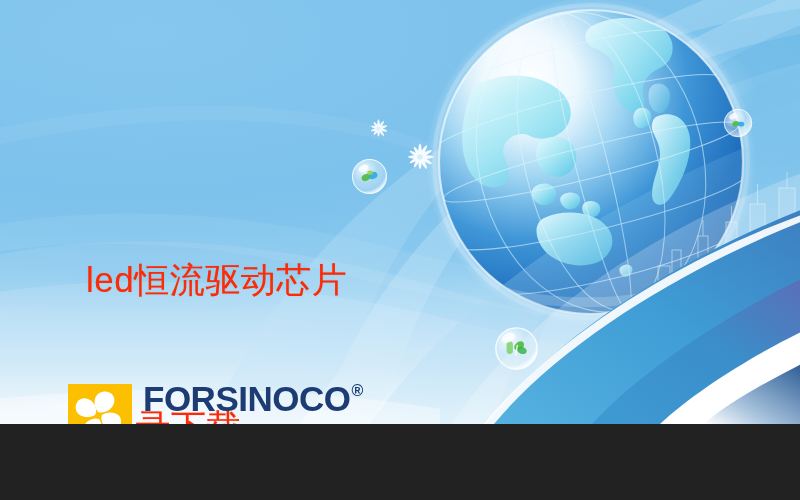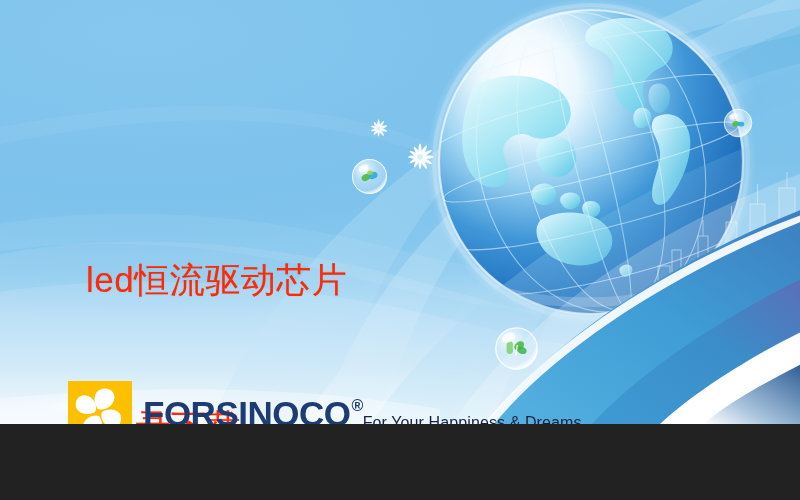--- a/index.html
+++ b/index.html
@@ -59,21 +59,21 @@
   
   #logo{
     position:absolute;left:68px;top:381px;
     display:flex;align-items:center;gap:11px;
   }
   #logo-mark{
     width:64px;height:64px;background:#fcc000;
     position:relative;flex:0 0 auto;
   }
   #logo-mark svg{display:block;width:100%;height:100%;}
-  #logo-text{display:flex;flex-direction:row;line-height:1;align-items:flex-end;}
+  #logo-text{display:flex;flex-direction:column;line-height:1;align-items:flex-end;}
   #logo-name{
     color:#1d3c73;
     font-weight:bold;
     font-size:35px;
     letter-spacing:-0.5px;
     font-stretch:condensed;
     display:flex;align-items:flex-start;
   }
   #logo-reg{font-size:16px;line-height:1;margin-top:2px;margin-left:1px;}
   #logo-tagline{

